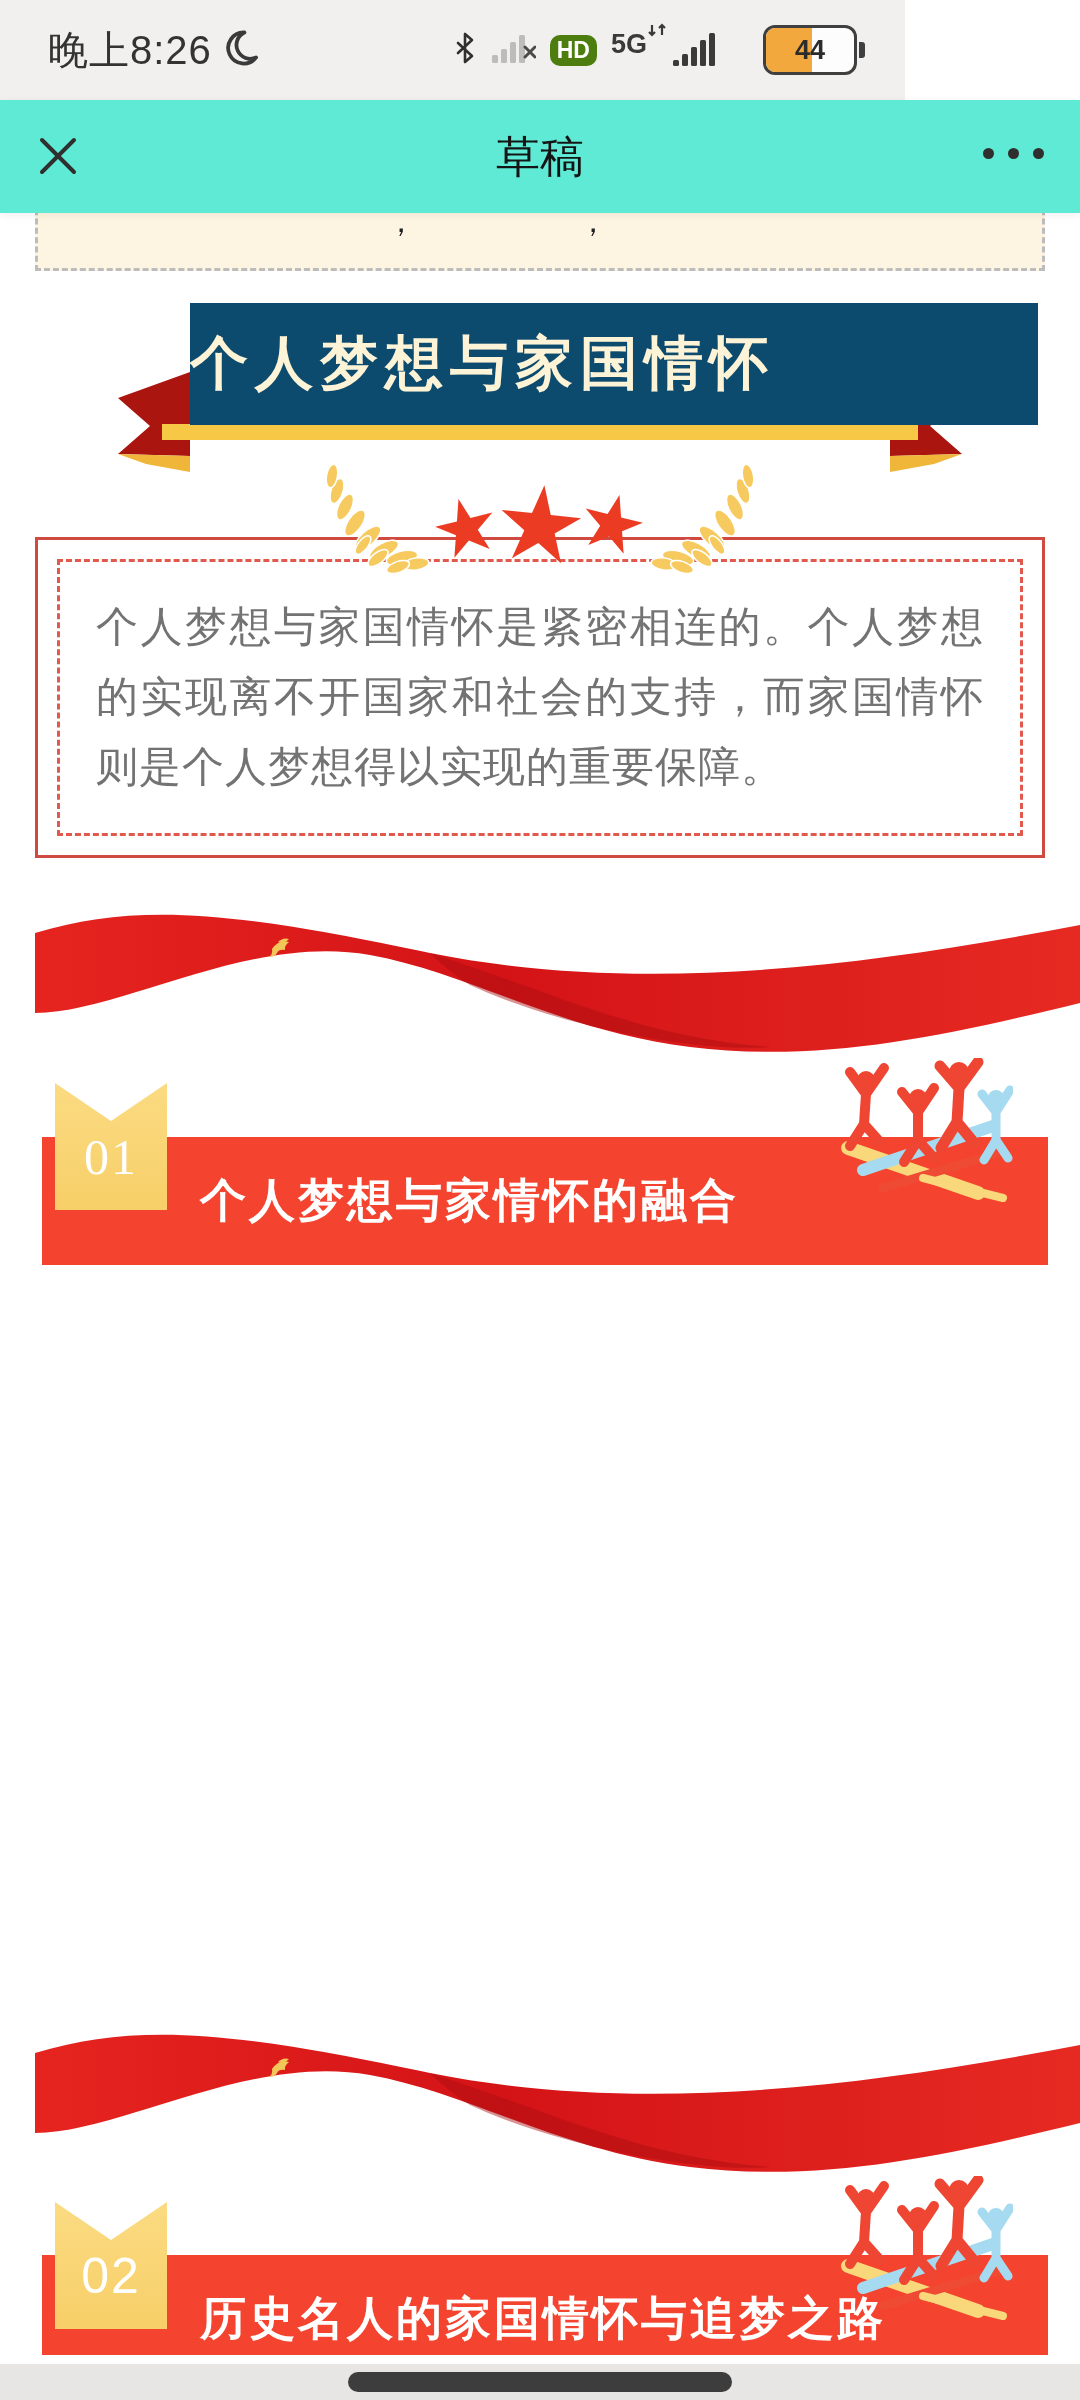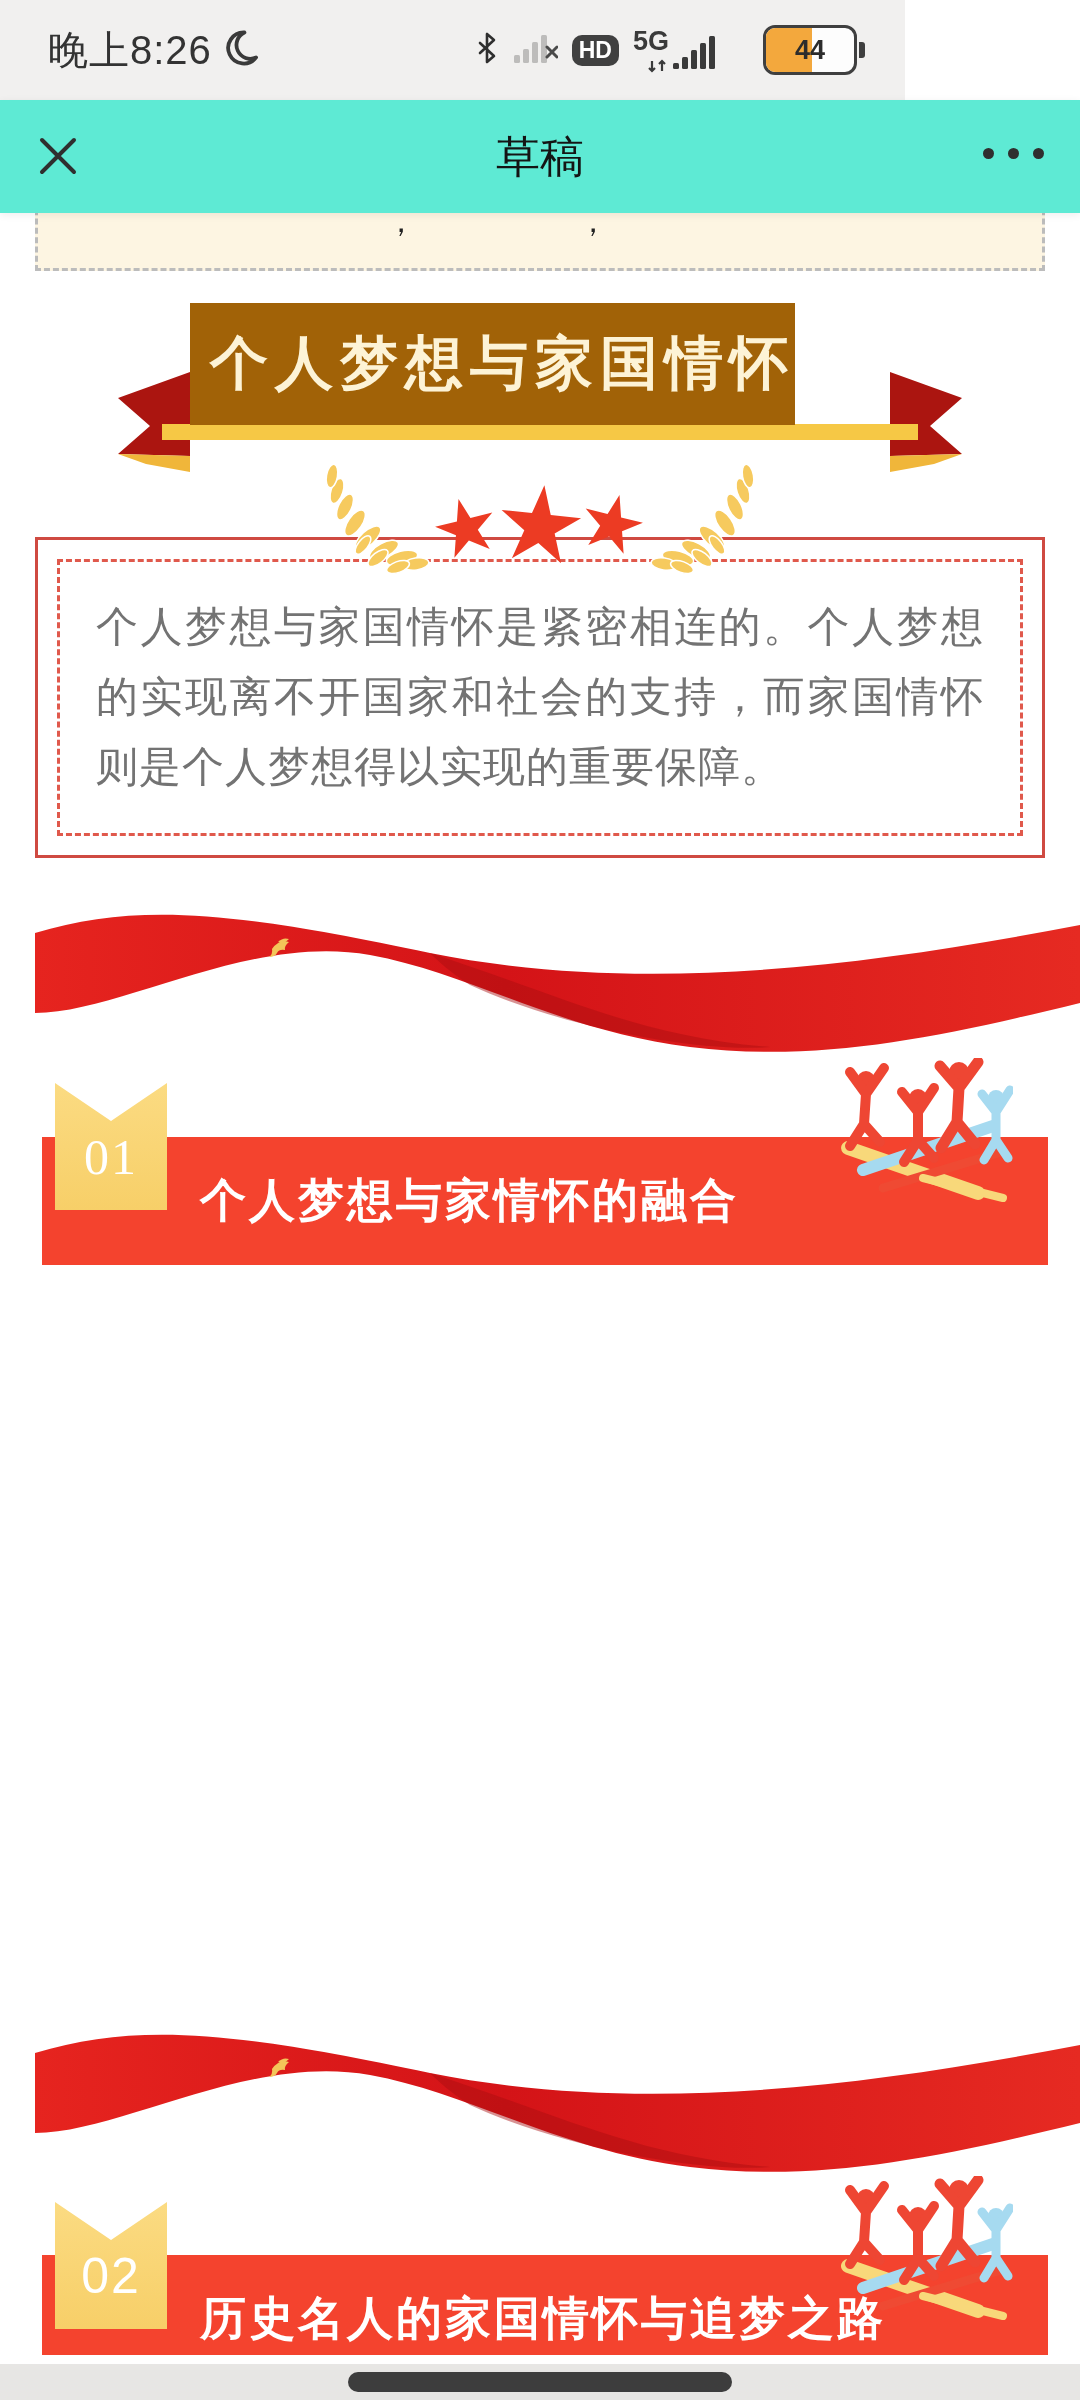--- a/index.html
+++ b/index.html
@@ -6,21 +6,21 @@
   .screen{
     position:relative;width:1080px;height:2400px;margin:0 auto;
     background:#ffffff;overflow:hidden;
     font-family:"Liberation Sans","DejaVu Sans",sans-serif;
   }
   
   .statusbar{position:absolute;left:0;top:0;width:905px;height:100px;background:#f1f0ef;}
   .sb-left{position:absolute;left:48px;top:0;height:100px;display:flex;align-items:center;gap:8px;}
   .sb-time{font-size:40px;font-weight:500;color:#333;letter-spacing:1px;}
   .sb-right{position:absolute;right:40px;top:0;height:100px;display:flex;align-items:center;gap:14px;}
-  .hd-badge{background:#404040;color:#fff;font-size:23px;font-weight:bold;
+  .hd-badge{background:#4d7c0f;color:#fff;font-size:23px;font-weight:bold;
     border-radius:10px;padding:4px 7px;line-height:1;}
   .fiveg-wrap{display:flex;align-items:flex-end;gap:4px;}
   .fiveg-label{font-size:27px;font-weight:bold;color:#3a3a3a;line-height:1;margin-bottom:12px;}
   .battery{position:relative;width:88px;height:44px;border:3px solid #3f3f3f;border-radius:12px;
     background:#fdfdfd;display:flex;align-items:center;overflow:hidden;}
   .battery-fill{position:absolute;left:0;top:0;bottom:0;width:46px;background:#f3a83d;}
   .battery-num{position:relative;width:100%;text-align:center;font-size:27px;font-weight:bold;color:#2c2c2c;}
   .battery-cap{width:6px;height:16px;background:#3f3f3f;border-radius:0 3px 3px 0;margin-left:2px;}
   
   .navbar{position:absolute;left:0;top:100px;width:1080px;height:113px;background:#5eead4;
@@ -29,22 +29,22 @@
   .nav-title{position:absolute;left:0;top:0;width:100%;height:113px;text-align:center;
     line-height:113px;font-size:44px;font-weight:500;color:#141414;}
   .nav-more{position:absolute;right:36px;top:48px;display:flex;gap:14px;cursor:pointer;}
   .nav-more i{width:11px;height:11px;border-radius:50%;background:#2f2f2f;}
   
   .cream-box{position:absolute;left:35px;top:200px;width:1004px;height:68px;background:#fdf5e2;
     border:3px dashed #bcbcbc;border-top:none;z-index:1;}
   .cream-mark{position:absolute;top:2px;font-size:30px;color:#222;}
   
   .tail{position:absolute;z-index:1;}
-  .banner-main{position:absolute;left:190px;top:303px;width:605px;height:122px;background:#a16207;z-index:3;
-    display:flex;align-items:center;justify-content:flex-end;}
+  .banner-main{position:absolute;left:190px;top:303px;width:848px;height:122px;background:#0c4a6e;z-index:3;
+    display:flex;align-items:center;justify-content:flex-start;}
   .banner-title{font-size:58px;font-weight:bold;color:#fdf3d6;letter-spacing:7px;}
   .gold-strip{position:absolute;left:162px;top:424px;width:756px;height:16px;background:#f6c845;z-index:2;}
   
   .deco{position:absolute;left:306px;top:452px;width:468px;height:125px;z-index:4;}
   
   .box1{position:absolute;left:35px;top:537px;width:1004px;height:315px;background:#fff;
     border:3px solid #cf4a41;z-index:3;}
   .box1-inner{position:absolute;left:19px;top:19px;right:19px;bottom:19px;border:3px dashed #e0594c;
     padding:30px 36px;box-sizing:border-box;}
   .body-text{font-size:42px;line-height:70px;color:#737373;text-align:justify;letter-spacing:1px;margin:0;}
@@ -95,21 +95,21 @@
         <svg width="44" height="38" viewBox="0 0 44 38">
           <rect x="0" y="26" width="6" height="8" rx="1.5" fill="#bdbcbb"></rect>
           <rect x="9" y="20" width="6" height="14" rx="1.5" fill="#bdbcbb"></rect>
           <rect x="18" y="13" width="6" height="21" rx="1.5" fill="#bdbcbb"></rect>
           <rect x="27" y="6" width="6" height="28" rx="1.5" fill="#bdbcbb"></rect>
           <path d="M33,18 L43,28 M43,18 L33,28" stroke="#4a4a4a" stroke-width="3" stroke-linecap="round"></path>
         </svg>
       </span>
       <span class="hd-badge">HD</span>
       <span class="fiveg-wrap">
-        <span style="display:flex;flex-direction:column;align-items:flex-end;">
+        <span style="display:flex;flex-direction:row;align-items:flex-start;">
           <span class="fiveg-label">5G</span>
           <svg width="22" height="14" viewBox="0 0 22 14" style="margin-top:-8px">
             <path d="M5,2 L5,12 M2,9 L5,12 L8,9" stroke="#3a3a3a" stroke-width="2.2" fill="none"></path>
             <path d="M15,12 L15,2 M12,5 L15,2 L18,5" stroke="#3a3a3a" stroke-width="2.2" fill="none"></path>
           </svg>
         </span>
         <svg width="44" height="38" viewBox="0 0 44 38">
           <rect x="0" y="28" width="6" height="6" rx="1.5" fill="#3a3a3a"></rect>
           <rect x="9" y="22" width="6" height="12" rx="1.5" fill="#3a3a3a"></rect>
           <rect x="18" y="15" width="6" height="19" rx="1.5" fill="#3a3a3a"></rect>

